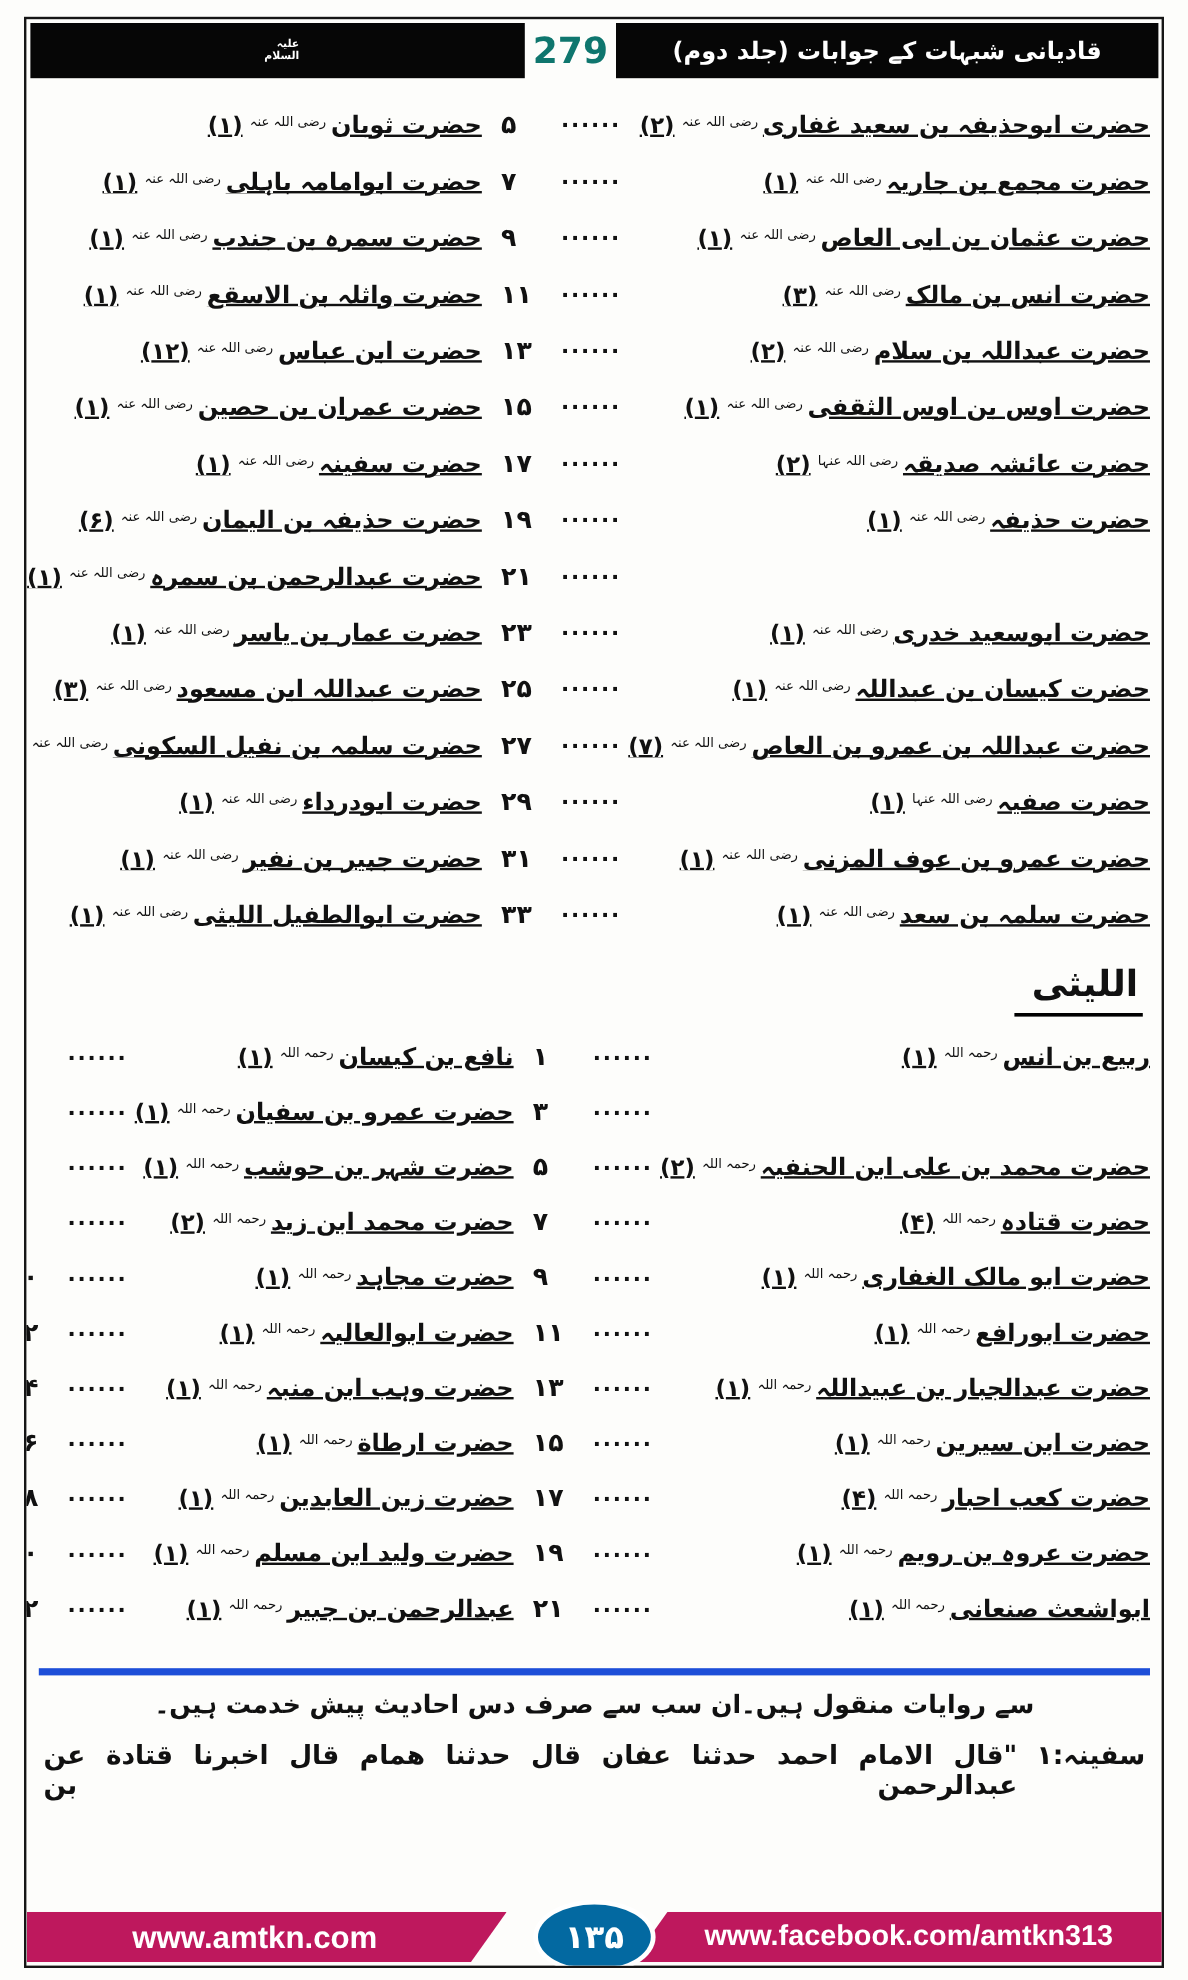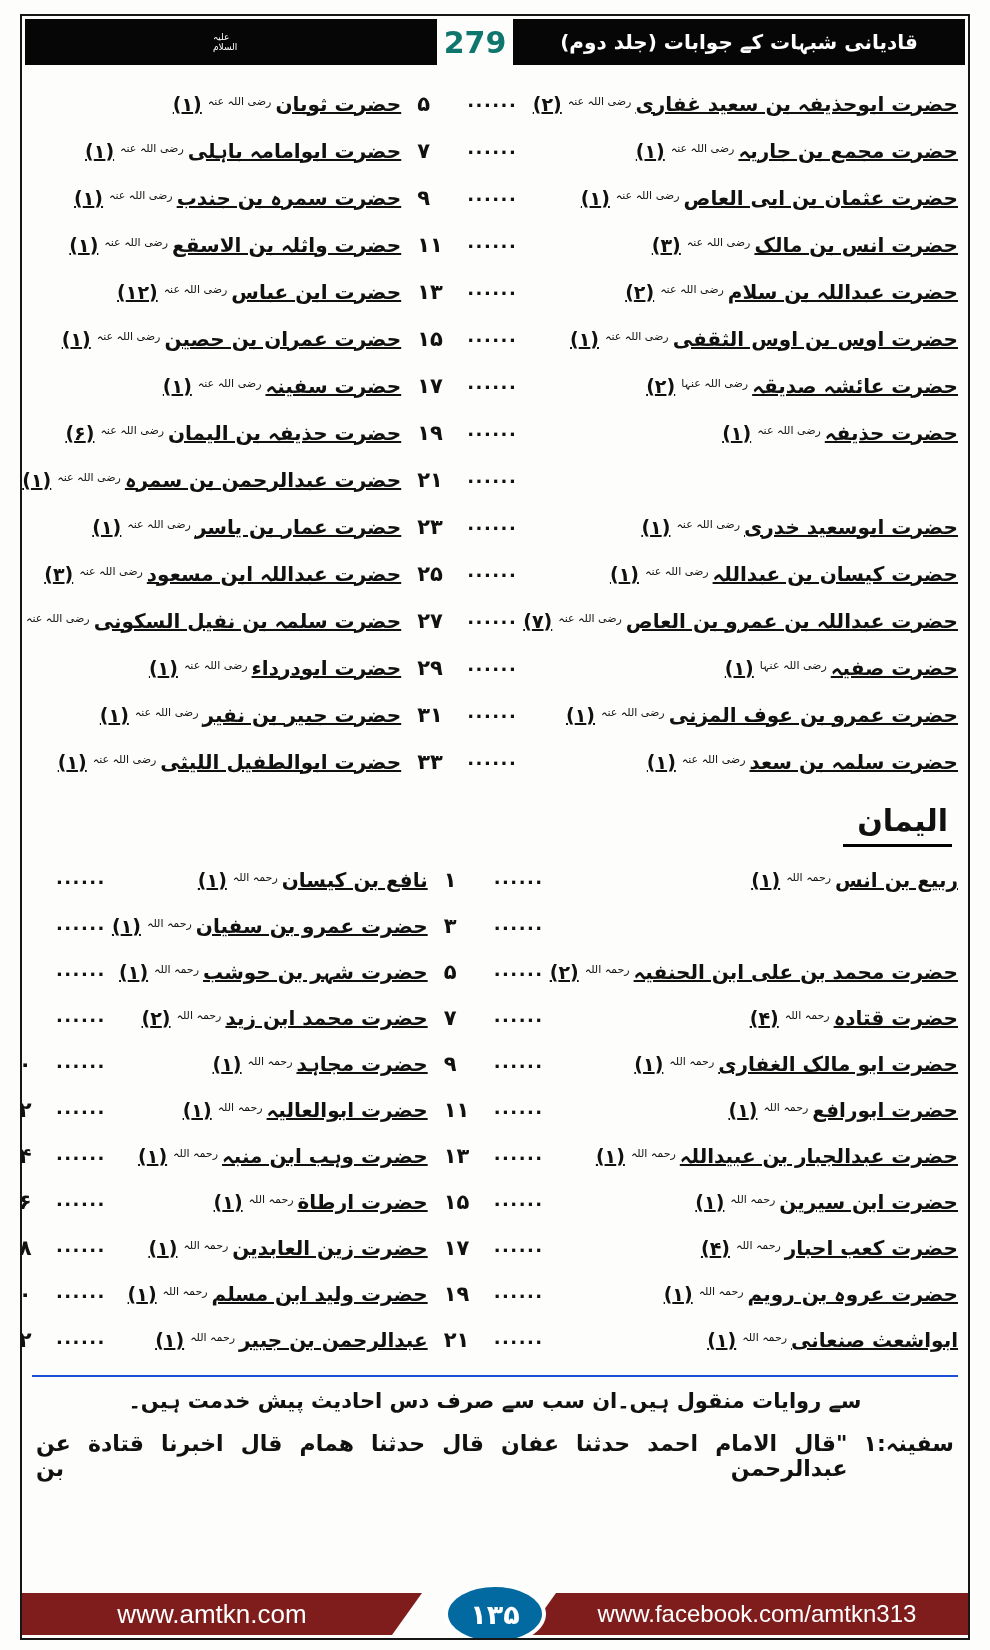--- a/index.html
+++ b/index.html
@@ -25,21 +25,21 @@
     background:#060606; color:#fff;
     display:flex; align-items:center; justify-content:center;
   }
   .bar-right { flex:0 0 452px; font-size:20px; font-weight:bold; letter-spacing:0; }
   .pageno {
     flex:0 0 76px; display:flex; align-items:center; justify-content:center;
     color:#0f766e; font-size:30px; font-weight:bold; direction:ltr;
   }
   .bar-left { flex:1 1 auto; gap:8px; }
   .btitle { font-size:28px; font-weight:bold; white-space:nowrap; }
-  .bsmall { font-size:9px; line-height:1.15; max-width:36px; text-align:left; }
+  .bsmall { font-size:9px; line-height:1.15; max-width:36px; text-align:right;font-weight:bold; }
   
   main { flex:1 1 auto; display:flex; flex-direction:column; padding:0 10px; }
   .listgrid {
     display:grid; grid-template-columns:1fr 1fr;
     direction:rtl; column-gap:16px;
   }
   .listgrid.first { margin-top:12px; }
   .entry { display:flex; align-items:center; height:47px; direction:rtl; }
   .tabgrid .entry { height:46px; }
   .name { white-space:nowrap; flex-shrink:0; font-size:20px; font-weight:bold;text-decoration:underline; }
@@ -55,36 +55,36 @@
   }
   .num { flex:0 0 48px; direction:ltr; text-align:left; font-size:21px; font-weight:bold; }
   
   .tabhead-wrap { direction:rtl; text-align:right; margin:18px 6px 10px; }
   .tabhead {
     display:inline-block; font-size:30px; font-weight:bold;
     border-bottom:3px solid #000; padding:0 4px 6px 14px;
   }
   
   .summary {
-    margin-top:12px; border-top:2px solid #1d4ed8;
+    margin-top:27px; border-top:6px solid #1d4ed8;
     padding:12px 60px 0; text-align:center;
     direction:rtl; font-size:21px; font-weight:bold;
   }
   .hadith {
     display:flex; direction:rtl; gap:16px; margin:18px 4px 0;
     font-size:22px; font-weight:bold; align-items:baseline;
   }
   .hlabel { white-space:nowrap; }
   .htext { flex:1 1 auto; text-align:justify; text-align-last:justify; }
   
   footer { margin-top:auto; flex:0 0 48px; position:relative; }
   .fbar {
-    position:absolute; top:3px; bottom:3px; background:#7f1d1d; color:#fff;
+    position:absolute; top:3px; bottom:3px; background:#be185d; color:#fff;
     display:flex; align-items:center; justify-content:center;
-    font-family:"Liberation Sans", sans-serif; font-weight:normal; direction:ltr;text-align:right;
+    font-family:"Liberation Sans", sans-serif; font-weight:bold; direction:ltr;text-align:right;
   }
   .fbar-left  { left:0;  width:400px; font-size:26px; clip-path:polygon(0 0,100% 0,calc(100% - 30px) 100%,0 100%); padding-right:20px; }
   .fbar-right { right:0; width:442px; font-size:24px; clip-path:polygon(30px 0,100% 0,100% 100%,0 100%); padding-left:20px; }
   .fellipse {
     position:absolute; left:50%; top:50%; transform:translate(-50%,-50%);
     width:94px; height:54px; background:#0369a1; border-radius:50%;
     color:#fff; display:flex; align-items:center; justify-content:center;
     font-size:27px; font-weight:bold; box-shadow:0 0 0 4px #fff; z-index:2;
   }
 </style>
@@ -240,21 +240,21 @@
               <span class="dots">......</span>
             </div>
             <div class="entry">
               <span class="name">حضرت ابوالطفیل اللیثی<span class="hon">رضی اللہ عنہ</span><span class="cnt">(۱)</span></span>
               <span class="dots">......</span>
             </div>
           </div>
       </section>
 
       <div class="tabhead-wrap">
-        <span class="tabhead">الیمان</span>
+        <span class="tabhead">اللیثی</span>
       </div>
 
       <section class="listgrid tabgrid">
         <div class="col">
             <div class="entry">
               <span class="name">ربیع بن انس<span class="hon">رحمہ اللہ</span><span class="cnt">(۱)</span></span>
               <span class="dots">......</span>
               <span class="num">۱</span>
             </div>
             <div class="entry">

